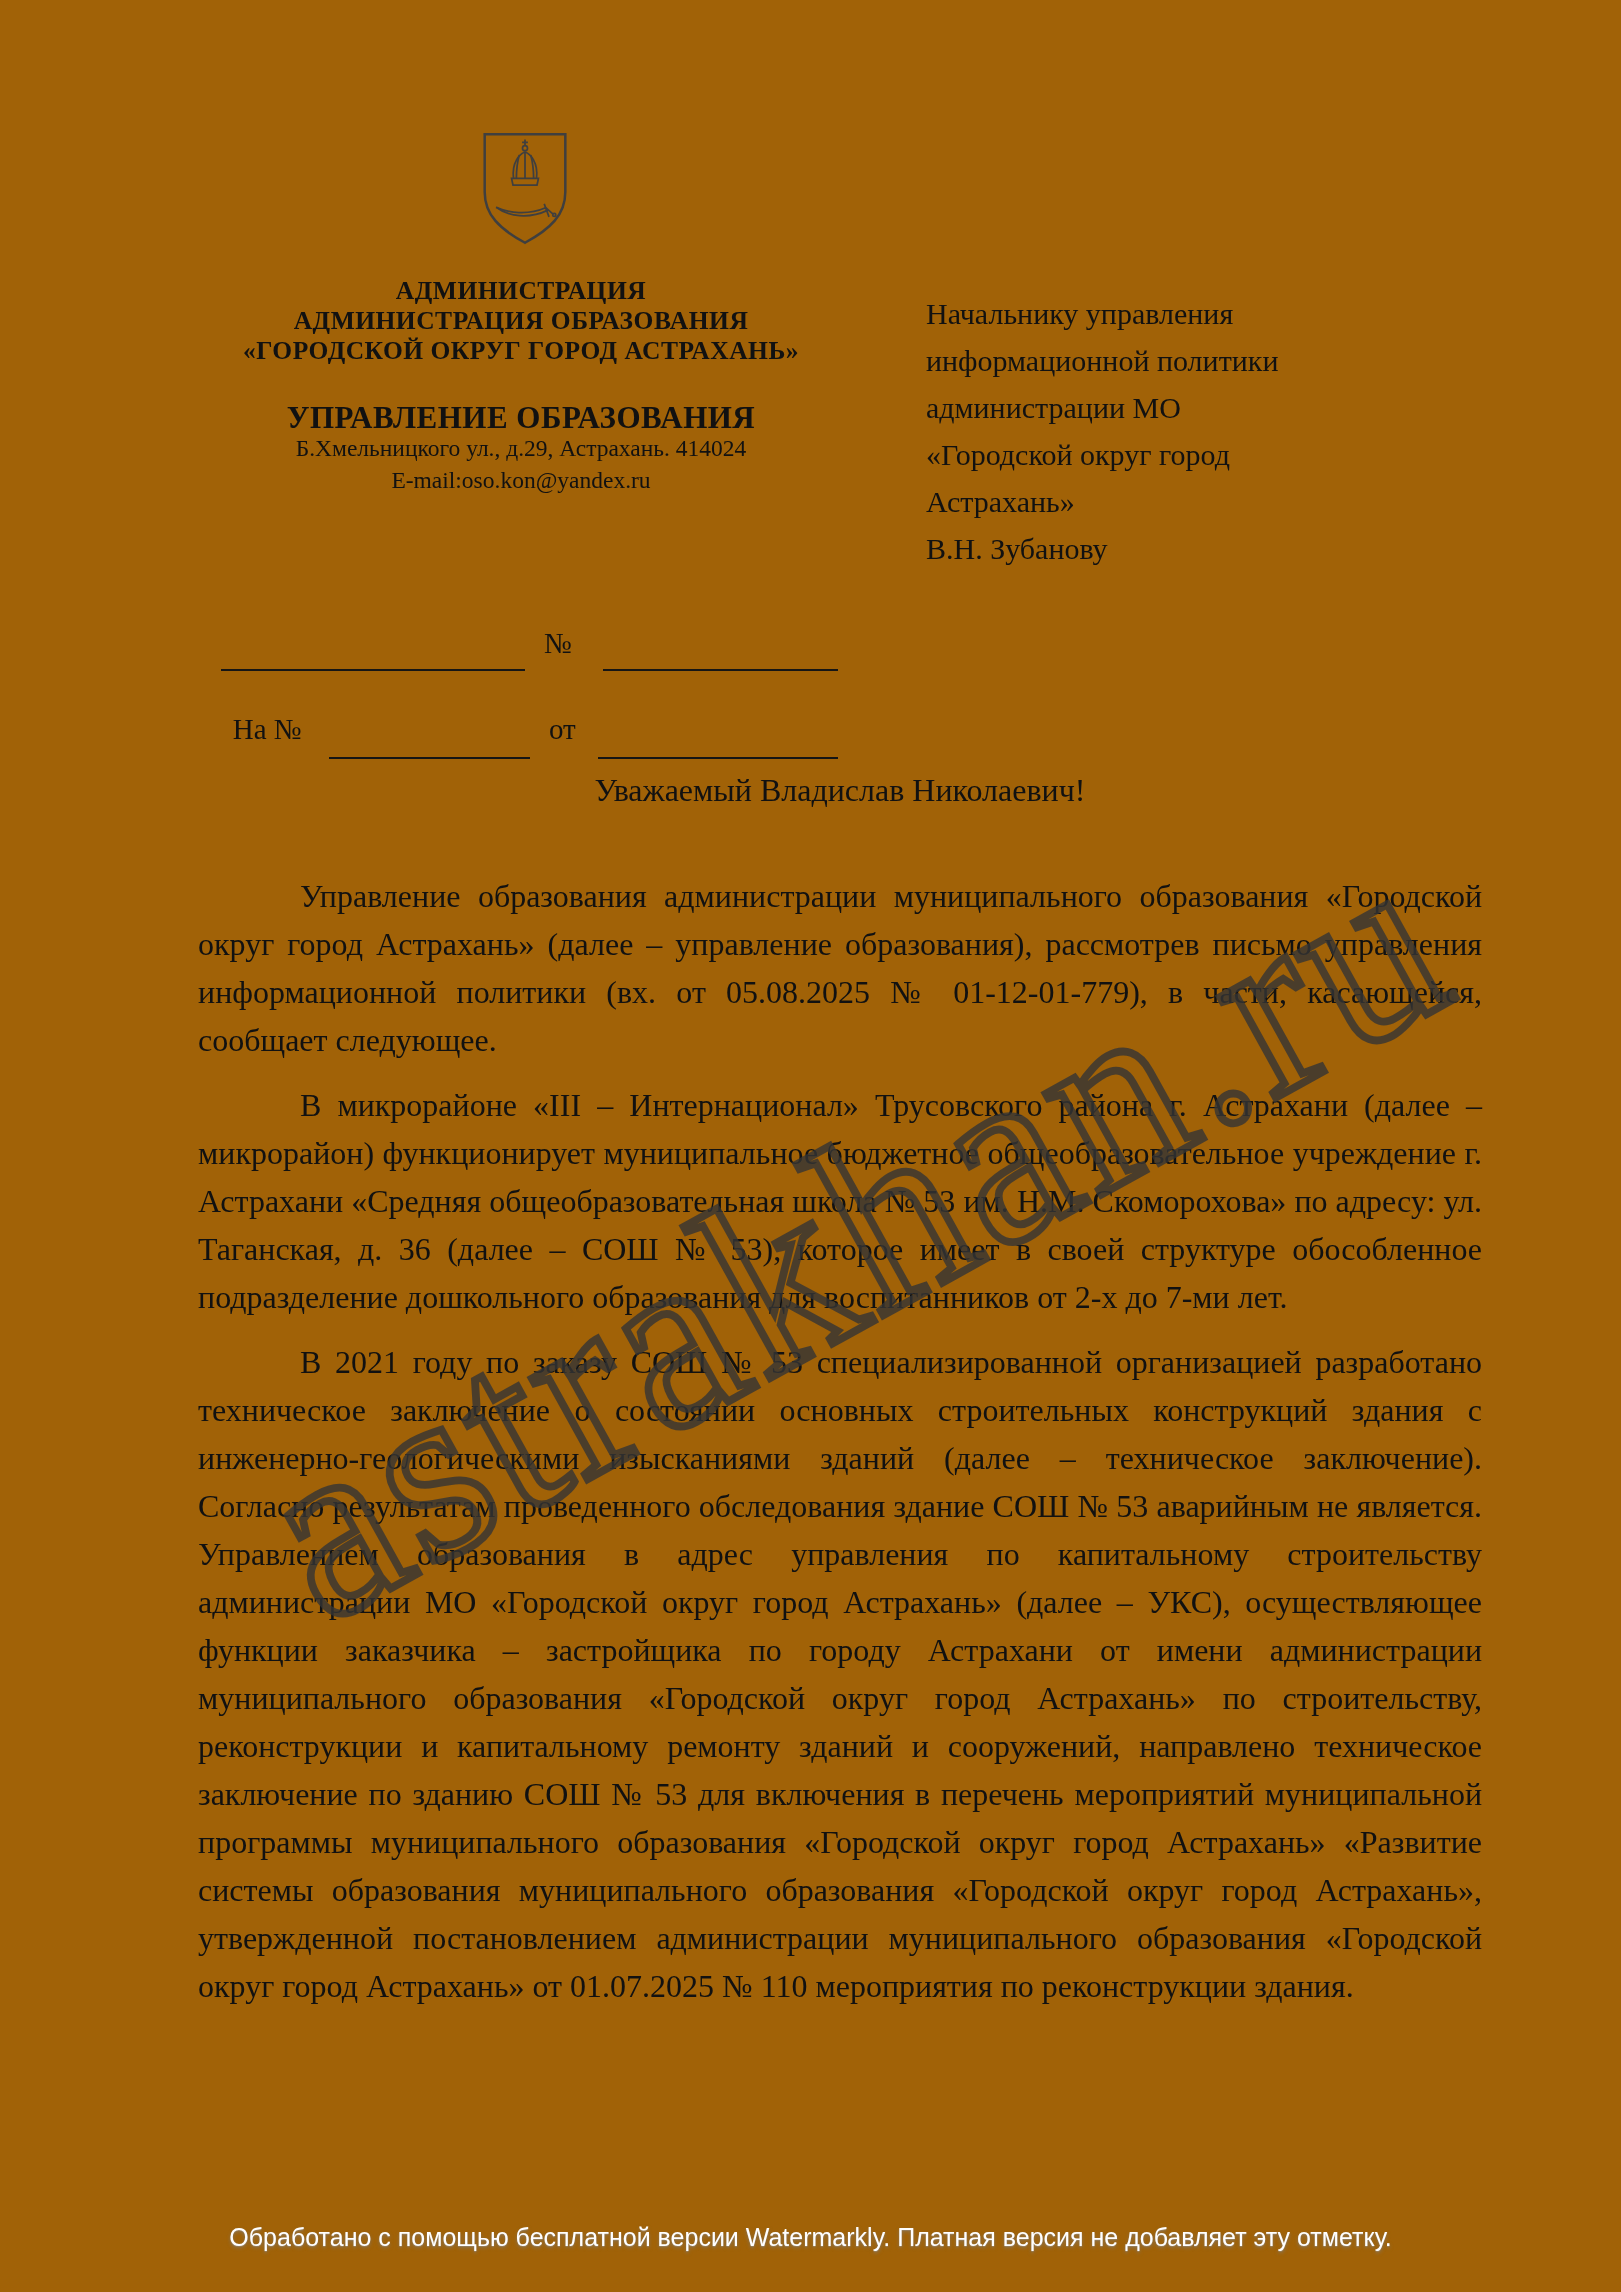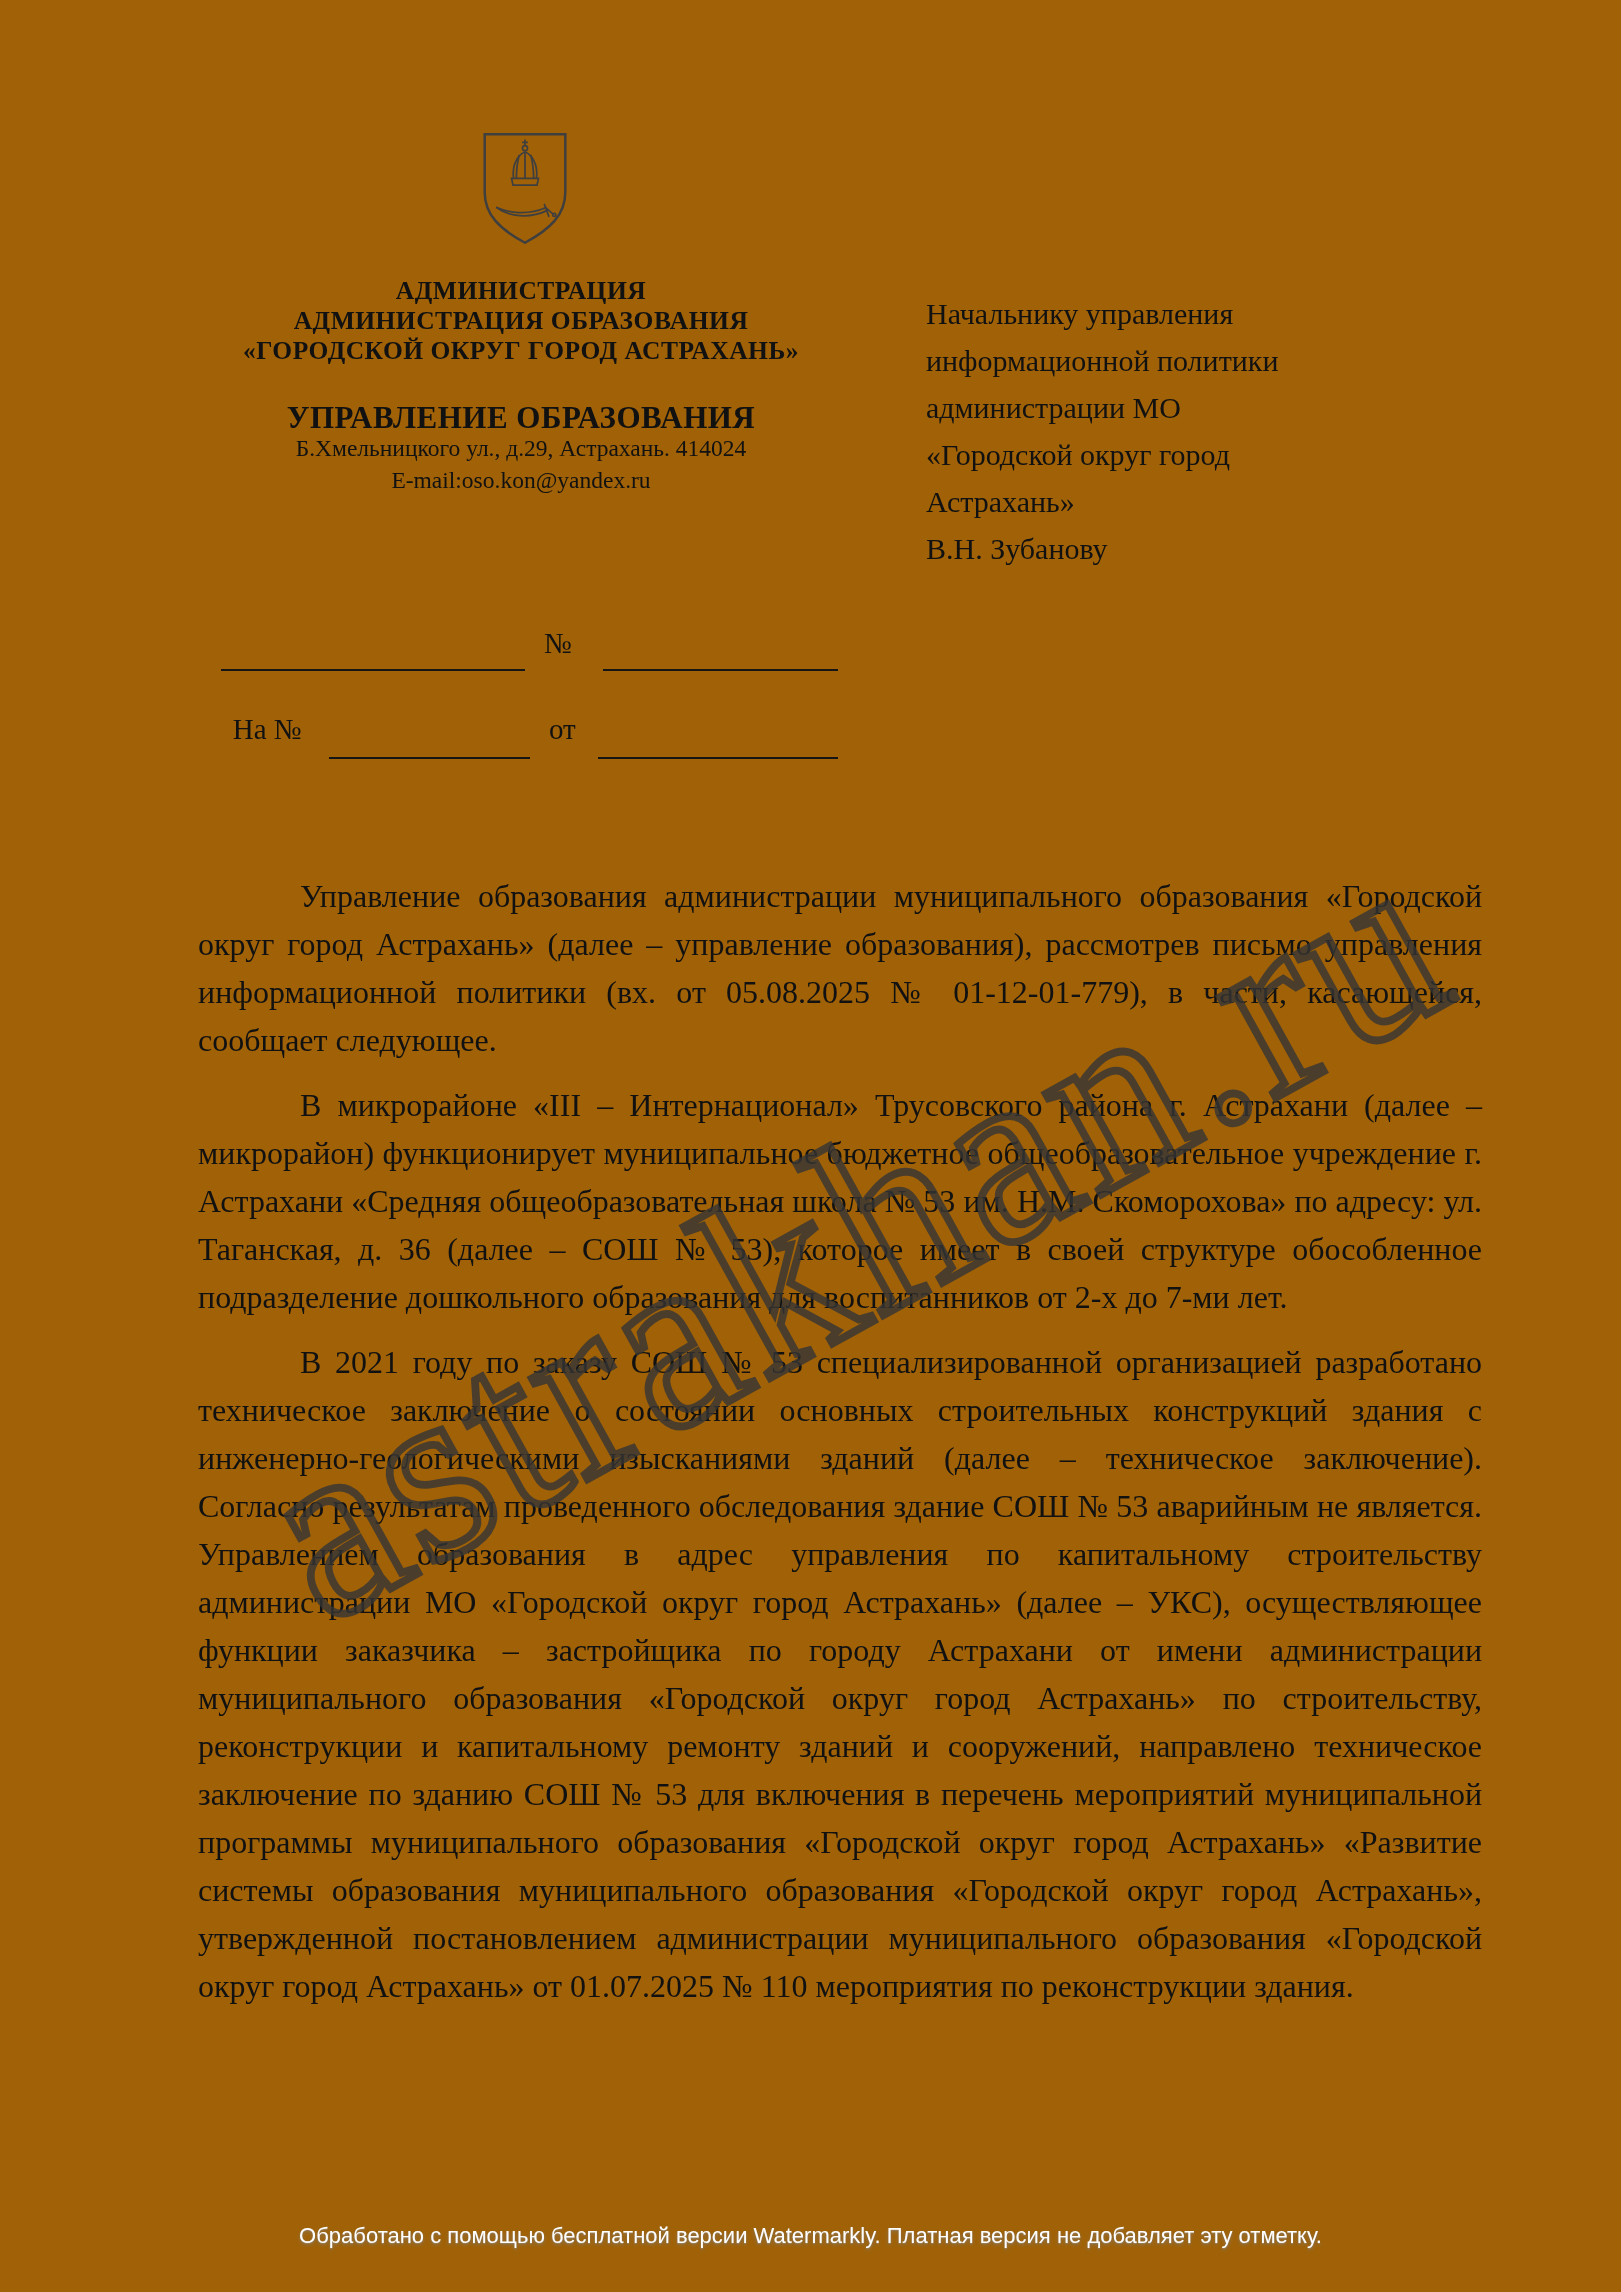--- a/index.html
+++ b/index.html
@@ -62,21 +62,21 @@
     white-space:nowrap;
     pointer-events:none;
     z-index:5;
   }
 
   
   .wm-footer {
     position:absolute; left:0; top:2223px; width:1621px;
     text-align:center;
     font-family:"Liberation Sans", sans-serif;
-    font-size:22px;
+    font-size:25px;
     color:#ffffff;
     text-shadow:0 2px 3.9px rgba(125,125,125,0.7), 0 1px 1px rgba(160,160,160,0.5);
     z-index:6;
   }
 </style>
 </head>
 <body>
 
 <div class="page">
 
@@ -130,20 +130,21 @@
   <div class="refs">
     <div class="blank r1-blank1"></div>
     <div class="lbl r1-no">№</div>
     <div class="blank r1-blank2"></div>
     <div class="lbl r2-label">На №</div>
     <div class="blank r2-blank1"></div>
     <div class="lbl r2-ot">от</div>
     <div class="blank r2-blank2"></div>
   </div>
 
+  <div class="salutation">Уважаемый Владислав Николаевич!</div>
 
   <div class="body-text">
     <p>Управление образования администрации муниципального образования «Городской округ город Астрахань» (далее – управление образования), рассмотрев письмо управления информационной политики (вх. от 05.08.2025 № 01-12-01-779), в части, касающейся, сообщает следующее.</p>
     <p>В микрорайоне «III – Интернационал» Трусовского района г. Астрахани (далее – микрорайон) функционирует муниципальное бюджетное общеобразовательное учреждение г. Астрахани «Средняя общеобразовательная школа № 53 им. Н.М. Скоморохова» по адресу: ул. Таганская, д. 36 (далее – СОШ № 53), которое имеет в своей структуре обособленное подразделение дошкольного образования для воспитанников от 2-х до 7-ми лет.</p>
     <p>В 2021 году по заказу СОШ № 53 специализированной организацией разработано техническое заключение о состоянии основных строительных конструкций здания с инженерно-геологическими изысканиями зданий (далее – техническое заключение). Согласно результатам проведенного обследования здание СОШ № 53 аварийным не является. Управлением образования в адрес управления по капитальному строительству администрации МО «Городской округ город Астрахань» (далее – УКС), осуществляющее функции заказчика – застройщика по городу Астрахани от имени администрации муниципального образования «Городской округ город Астрахань» по строительству, реконструкции и капитальному ремонту зданий и сооружений, направлено техническое заключение по зданию СОШ № 53 для включения в перечень мероприятий муниципальной программы муниципального образования «Городской округ город Астрахань» «Развитие системы образования муниципального образования «Городской округ город Астрахань», утвержденной постановлением администрации муниципального образования «Городской округ город Астрахань» от 01.07.2025 № 110 мероприятия по реконструкции здания.</p>
   </div>
 
   <div class="wm-diagonal">astrakhan.ru</div>
 
   <div class="wm-footer">Обработано с помощью бесплатной версии Watermarkly. Платная версия не добавляет эту отметку.</div>

